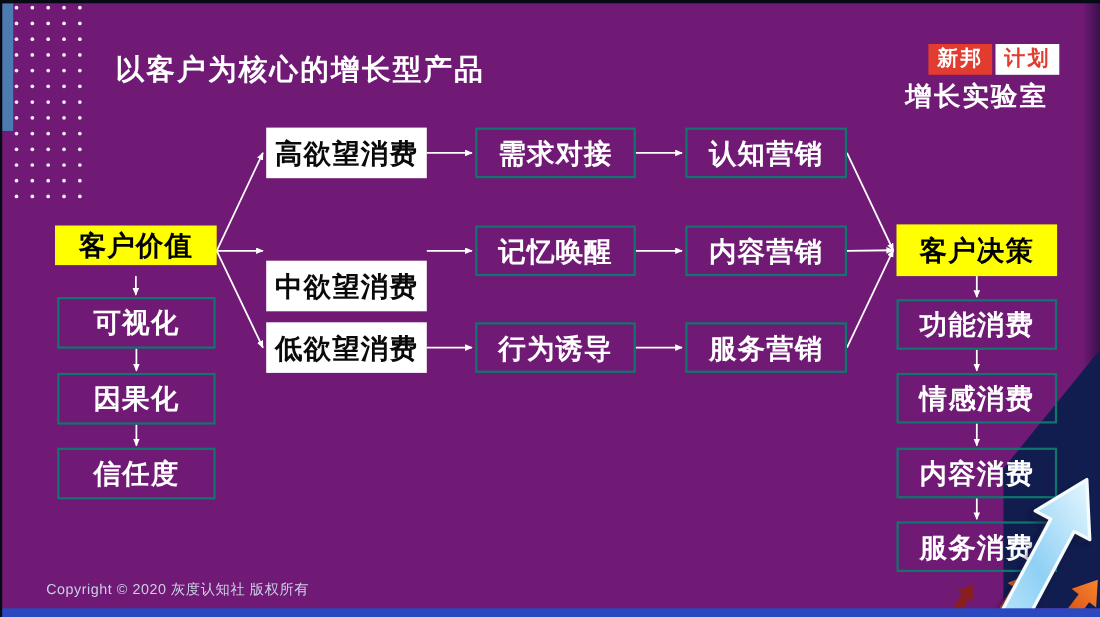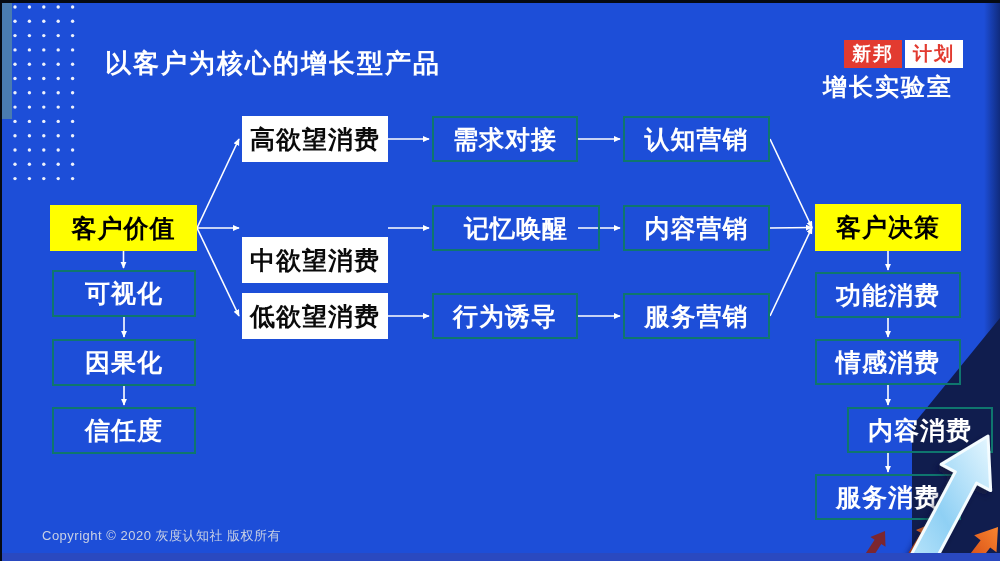--- a/index.html
+++ b/index.html
@@ -1,18 +1,18 @@
 <!DOCTYPE html>
 <html><head>
 <meta charset="utf-8">
 <style>
   html,body{margin:0;padding:0;background:#000;}
   .stage{
     position:relative;width:1000px;height:561px;overflow:hidden;
-    background:#1d4ed8;
+    background:#701a75;
     font-family:"Liberation Sans","DejaVu Sans",sans-serif;
     text-decoration:underline;
   }
   
   .frame-top{position:absolute;top:0;left:0;width:100%;height:3px;background:#060a12;z-index:6;}
   .frame-left{position:absolute;top:0;left:0;width:2px;height:100%;background:#060a12;z-index:6;}
   .accent-bar{position:absolute;left:2px;top:3px;width:10px;height:116px;background:#4a7cb0;z-index:1;}
   .right-shade{position:absolute;right:0;top:0;width:16px;height:100%;
     background:linear-gradient(to right,rgba(4,8,35,0),rgba(4,8,35,.5));z-index:1;}
   .corner-panel{position:absolute;right:0;bottom:8px;width:88px;height:235px;background:#101d4e;
@@ -152,21 +152,21 @@
   <div class="page-title">以客户为核心的增长型产品</div>
 
   <div class="logo">
     <div class="logo-badges">
       <span class="badge badge-red">新邦</span>
       <span class="badge badge-white">计划</span>
     </div>
     <div class="logo-name">增长实验室</div>
   </div>
 
-  <div class="node yellow" style="left: 50px; top: 205px; width: 147px; height: 46px;">
+  <div class="node yellow" style="left: 50px; top: 205px; width: 147px; height: 36px;">
       <span>客户价值</span>
     </div>
   <div class="node outline" style="left: 52px; top: 270px; width: 144px; height: 47px;">
       <span>可视化</span>
     </div>
   <div class="node outline" style="left: 52px; top: 339px; width: 144px; height: 47px; justify-content: center;">
       <span>因果化</span>
     </div>
   <div class="node outline" style="left: 52px; top: 407px; width: 144px; height: 47px;">
       <span>信任度</span>
@@ -176,21 +176,21 @@
     </div>
   <div class="node white" style="left: 242px; top: 205px; width: 146px; height: 46px; margin-top: 32px;">
       <span>中欲望消费</span>
     </div>
   <div class="node white" style="left: 242px; top: 293px; width: 146px; height: 46px;">
       <span>低欲望消费</span>
     </div>
   <div class="node outline" style="left: 432px; top: 116px; width: 146px; height: 46px;">
       <span>需求对接</span>
     </div>
-  <div class="node outline" style="left: 432px; top: 205px; width: 168px; height: 46px;">
+  <div class="node outline" style="left: 432px; top: 205px; width: 146px; height: 46px;">
       <span>记忆唤醒</span>
     </div>
   <div class="node outline" style="left: 432px; top: 293px; width: 146px; height: 46px;">
       <span>行为诱导</span>
     </div>
   <div class="node outline" style="left: 623px; top: 116px; width: 147px; height: 46px;">
       <span>认知营销</span>
     </div>
   <div class="node outline" style="left: 623px; top: 205px; width: 147px; height: 46px;">
       <span>内容营销</span>
@@ -200,21 +200,21 @@
     </div>
   <div class="node yellow" style="left: 815px; top: 204px; width: 146px; height: 47px;">
       <span>客户决策</span>
     </div>
   <div class="node outline" style="left: 815px; top: 272px; width: 146px; height: 46px;">
       <span>功能消费</span>
     </div>
   <div class="node outline" style="left: 815px; top: 339px; width: 146px; height: 46px;">
       <span>情感消费</span>
     </div>
-  <div class="node outline" style="left: 815px; top: 407px; width: 146px; height: 46px; margin-left: 32px;">
+  <div class="node outline" style="left: 815px; top: 407px; width: 146px; height: 46px;">
       <span>内容消费</span>
     </div>
   <div class="node outline" style="left: 815px; top: 474px; width: 146px; height: 46px;">
       <span>服务消费</span>
     </div>
 
   <svg class="arrow-svg" id="arrow-svg" width="1000" height="561">
     <defs>
       <linearGradient id="gradBlue" x1="0" y1="1" x2="1" y2="0">
         <stop offset="0" stop-color="#c7ebfd"></stop>

